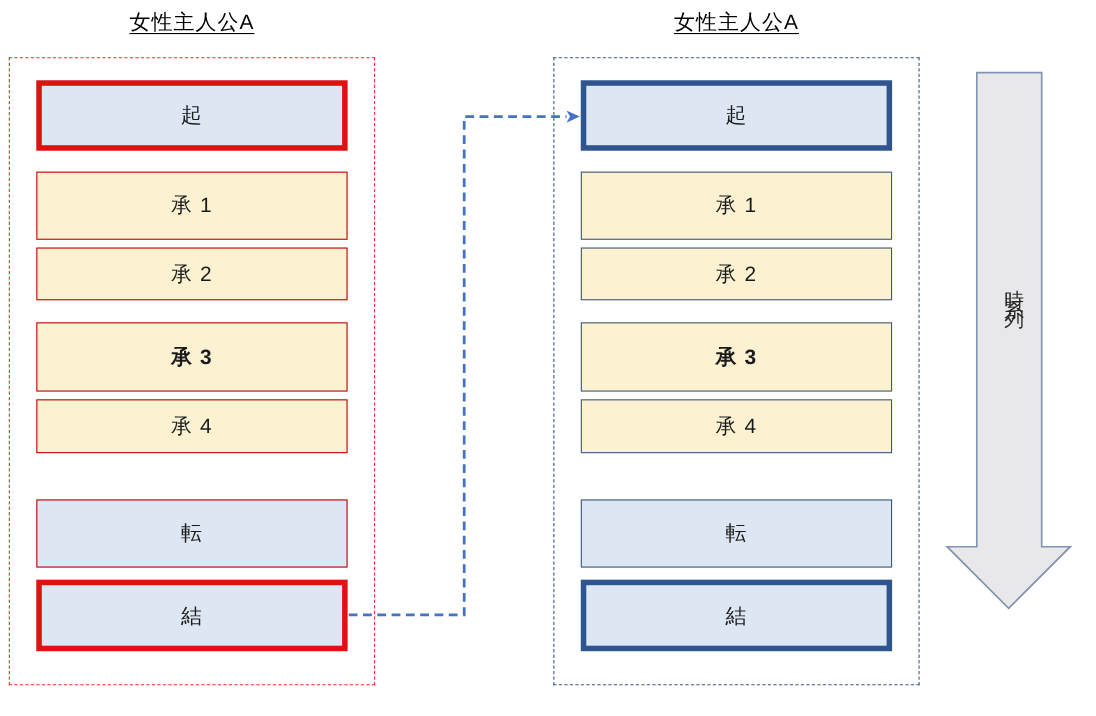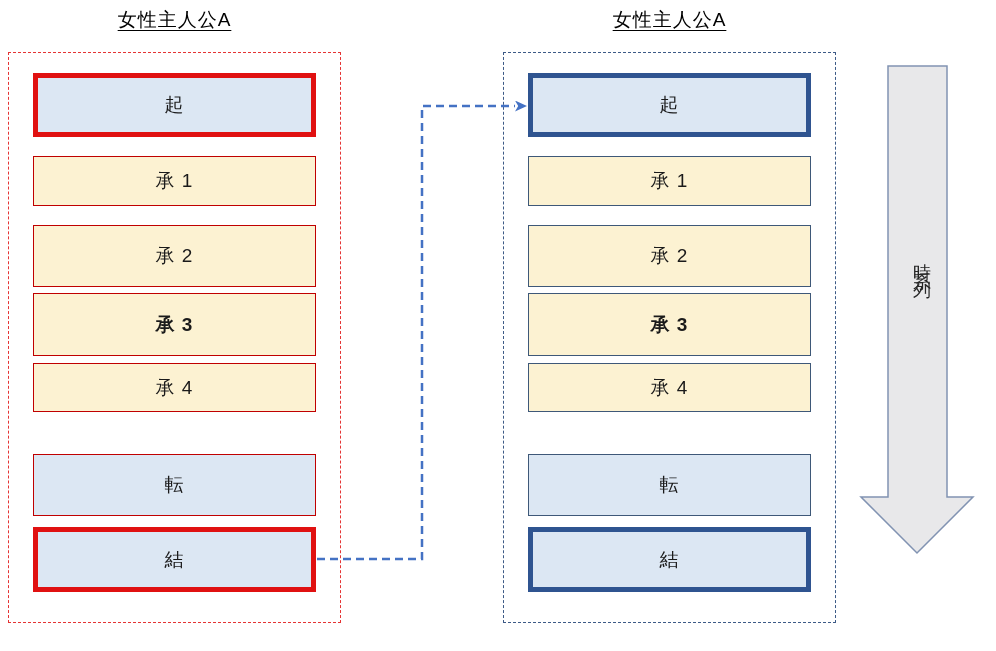--- a/index.html
+++ b/index.html
@@ -28,22 +28,22 @@
   .frame-right{left:503px;border:1px dashed #3d5a86;}
   .box{
     position:absolute;width:283px;
     box-sizing:border-box;
     display:flex;align-items:center;justify-content:center;
     font-size:19px;letter-spacing:1px;color:#1a1a1a;
   }
   .c-left{left:33px;}
   .c-right{left:528px;}
   .r1{top:73px;height:64px;}
-  .r2{top:156px;height:50px;}
-  .r3{top:225px;height:62px;}
+  .r2{top:156px;height:62px;}
+  .r3{top:225px;height:48px;}
   .r4{top:293px;height:63px;font-weight:bold;}
   .r5{top:363px;height:49px;}
   .r6{top:454px;height:62px;}
   .r7{top:527px;height:65px;}
   .thick-red{border:5px solid #e01111;background:#dce7f3;}
   .thin-red-cream{border:1px solid #c00000;background:#fcf2d2;}
   .thin-red-blue{border:1px solid #c00000;background:#dce7f3;}
   .thick-navy{border:5px solid #2f5490;background:#dce7f3;}
   .thin-navy-cream{border:1px solid #3e5878;background:#fcf2d2;}
   .thin-navy-blue{border:1px solid #3e5878;background:#dce7f3;}

